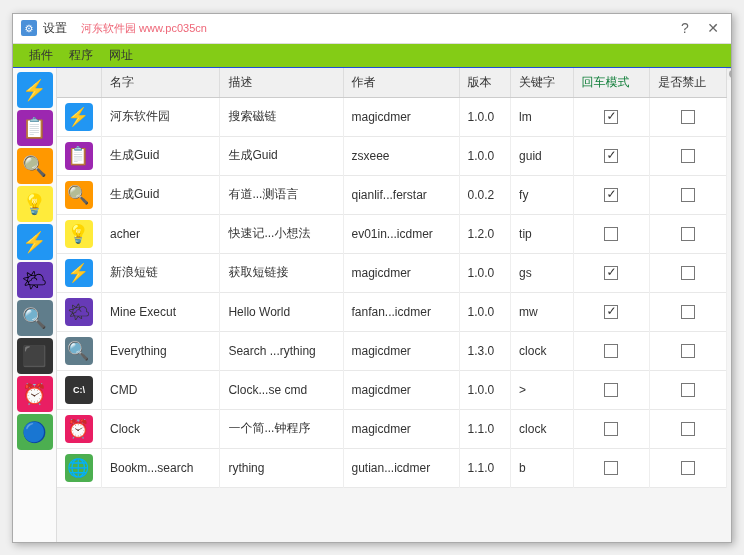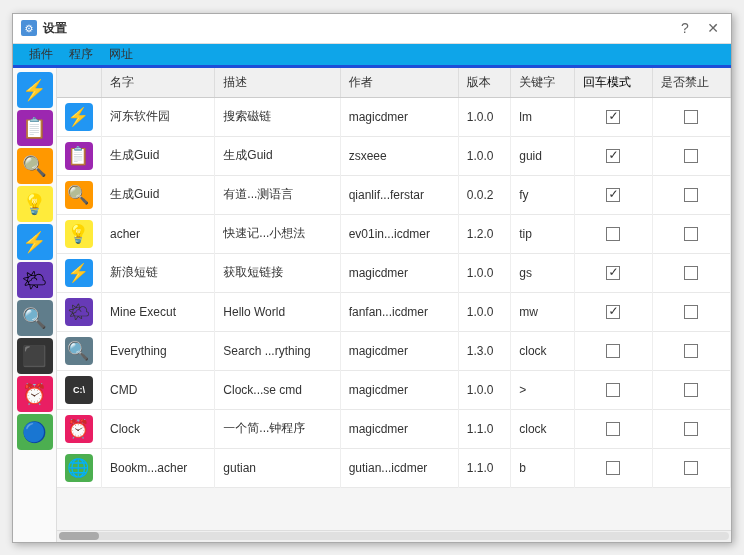--- a/index.html
+++ b/index.html
@@ -44,21 +44,20 @@
       border-radius: 2px;
       display: flex;
       align-items: center;
       justify-content: center;
       color: white;
       font-size: 10px;
     }
     .title-text {
       font-size: 12px;
       color: #333;
-      font-weight: bold;
     }
     .watermark {
       font-size: 11px;
       color: #e67;
       margin-left: 8px;
     }
     .title-bar-controls {
       display: flex;
       align-items: center;
       gap: 8px;
@@ -69,26 +68,26 @@
       border: none;
       background: transparent;
       cursor: pointer;
       font-size: 14px;
       color: #666;
       display: flex;
       align-items: center;
       justify-content: center;
     }
     .menu-bar {
-      background: #0ea5e9;
+      background: #84cc16;
       height: 24px;
       display: flex;
       align-items: center;
       padding: 0 8px;
-      border-bottom: 3px solid #1d4ed8;
+      border-bottom: 1px solid #1d4ed8;
       flex-shrink: 0;
     }
     .menu-item {
       padding: 2px 8px;
       cursor: pointer;
       font-size: 12px;
       color: #333;
       border-radius: 2px;
     }
     .content-area {
@@ -115,21 +114,21 @@
       display: flex;
       align-items: center;
       justify-content: center;
       font-size: 20px;
       cursor: pointer;
       flex-shrink: 0;
     }
     .main-area {
       flex: 1;
       display: flex;
-      flex-direction: column;
+      flex-direction: row;
       overflow: hidden;
     }
     .table-container {
       flex: 1;
       overflow-y: auto;
       overflow-x: auto;
     }
     table {
       width: 100%;
       border-collapse: collapse;
@@ -145,21 +144,21 @@
       padding: 6px 8px;
       text-align: left;
       font-weight: normal;
       color: #333;
       border-bottom: 1px solid #ccc;
       border-right: 1px solid #ddd;
       white-space: nowrap;
       font-size: 12px;
     }
     thead th.highlight {
-      color: #000000;
+      color: #15803d;
     }
     tbody tr {
       border-bottom: 1px solid #e8e8e8;
       background: #fff;
     }
     tbody td {
       padding: 5px 8px;
       color: #333;
       border-right: 1px solid #eee;
       white-space: nowrap;
@@ -222,20 +221,21 @@
   </style>
 </head>
 <body>
 
 <div class="window">
 
   <div class="title-bar">
     <div class="title-bar-left">
       <div class="title-icon">⚙</div>
       <span class="title-text">设置</span>
+      <span class="watermark">河东软件园 www.pc035cn</span>
     </div>
     <div class="title-bar-controls">
       <button class="title-btn">?</button>
       <button class="title-btn close">✕</button>
     </div>
   </div>
 
   <div class="menu-bar">
     <div class="menu-item">插件</div>
     <div class="menu-item">程序</div>
@@ -378,22 +378,22 @@
                 <td>magicdmer</td>
                 <td>1.1.0</td>
                 <td>clock</td>
                 <td class="checkbox-cell"><span class="cb"></span></td>
                 <td class="checkbox-cell"><span class="cb"></span></td>
               </tr>
               <tr>
                 <td>
                   <div class="row-icon" style="background: rgb(76, 175, 80);">🌐</div>
                 </td>
-                <td>Bookm...acher</td>
-                <td>gutian</td>
+                <td>Bookm...search</td>
+                <td>rything</td>
                 <td>gutian...icdmer</td>
                 <td>1.1.0</td>
                 <td>b</td>
                 <td class="checkbox-cell"><span class="cb"></span></td>
                 <td class="checkbox-cell"><span class="cb"></span></td>
               </tr>
             </tbody>
         </table>
       </div>
       <div class="scrollbar-area">

